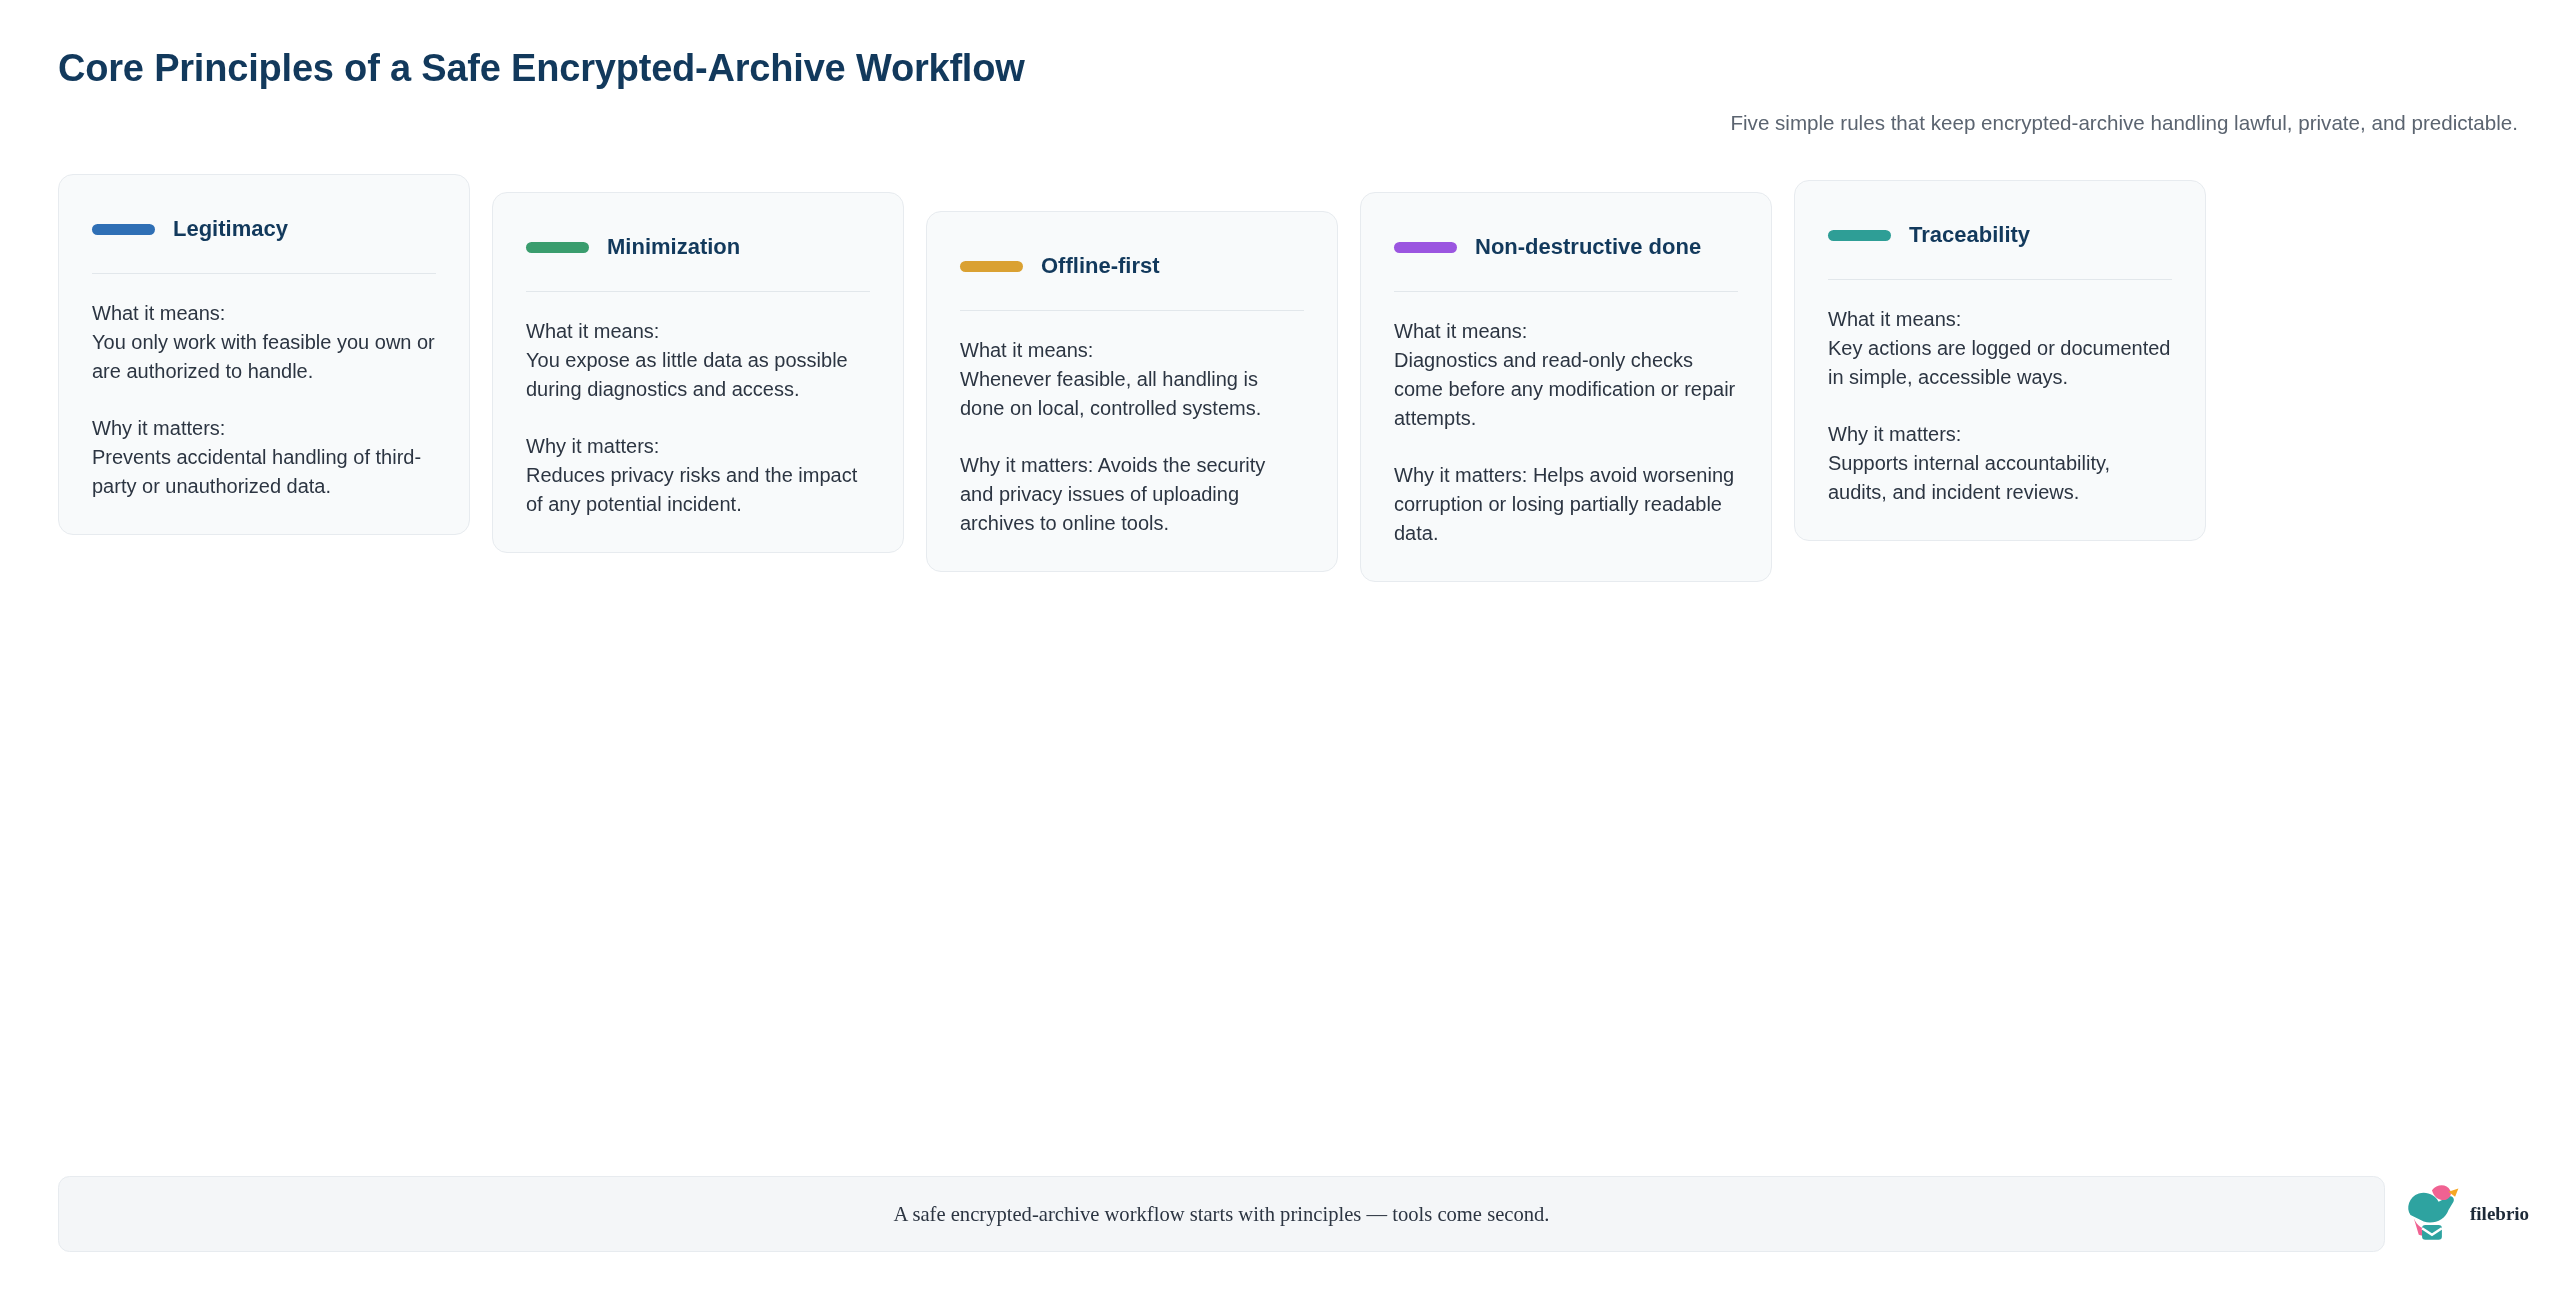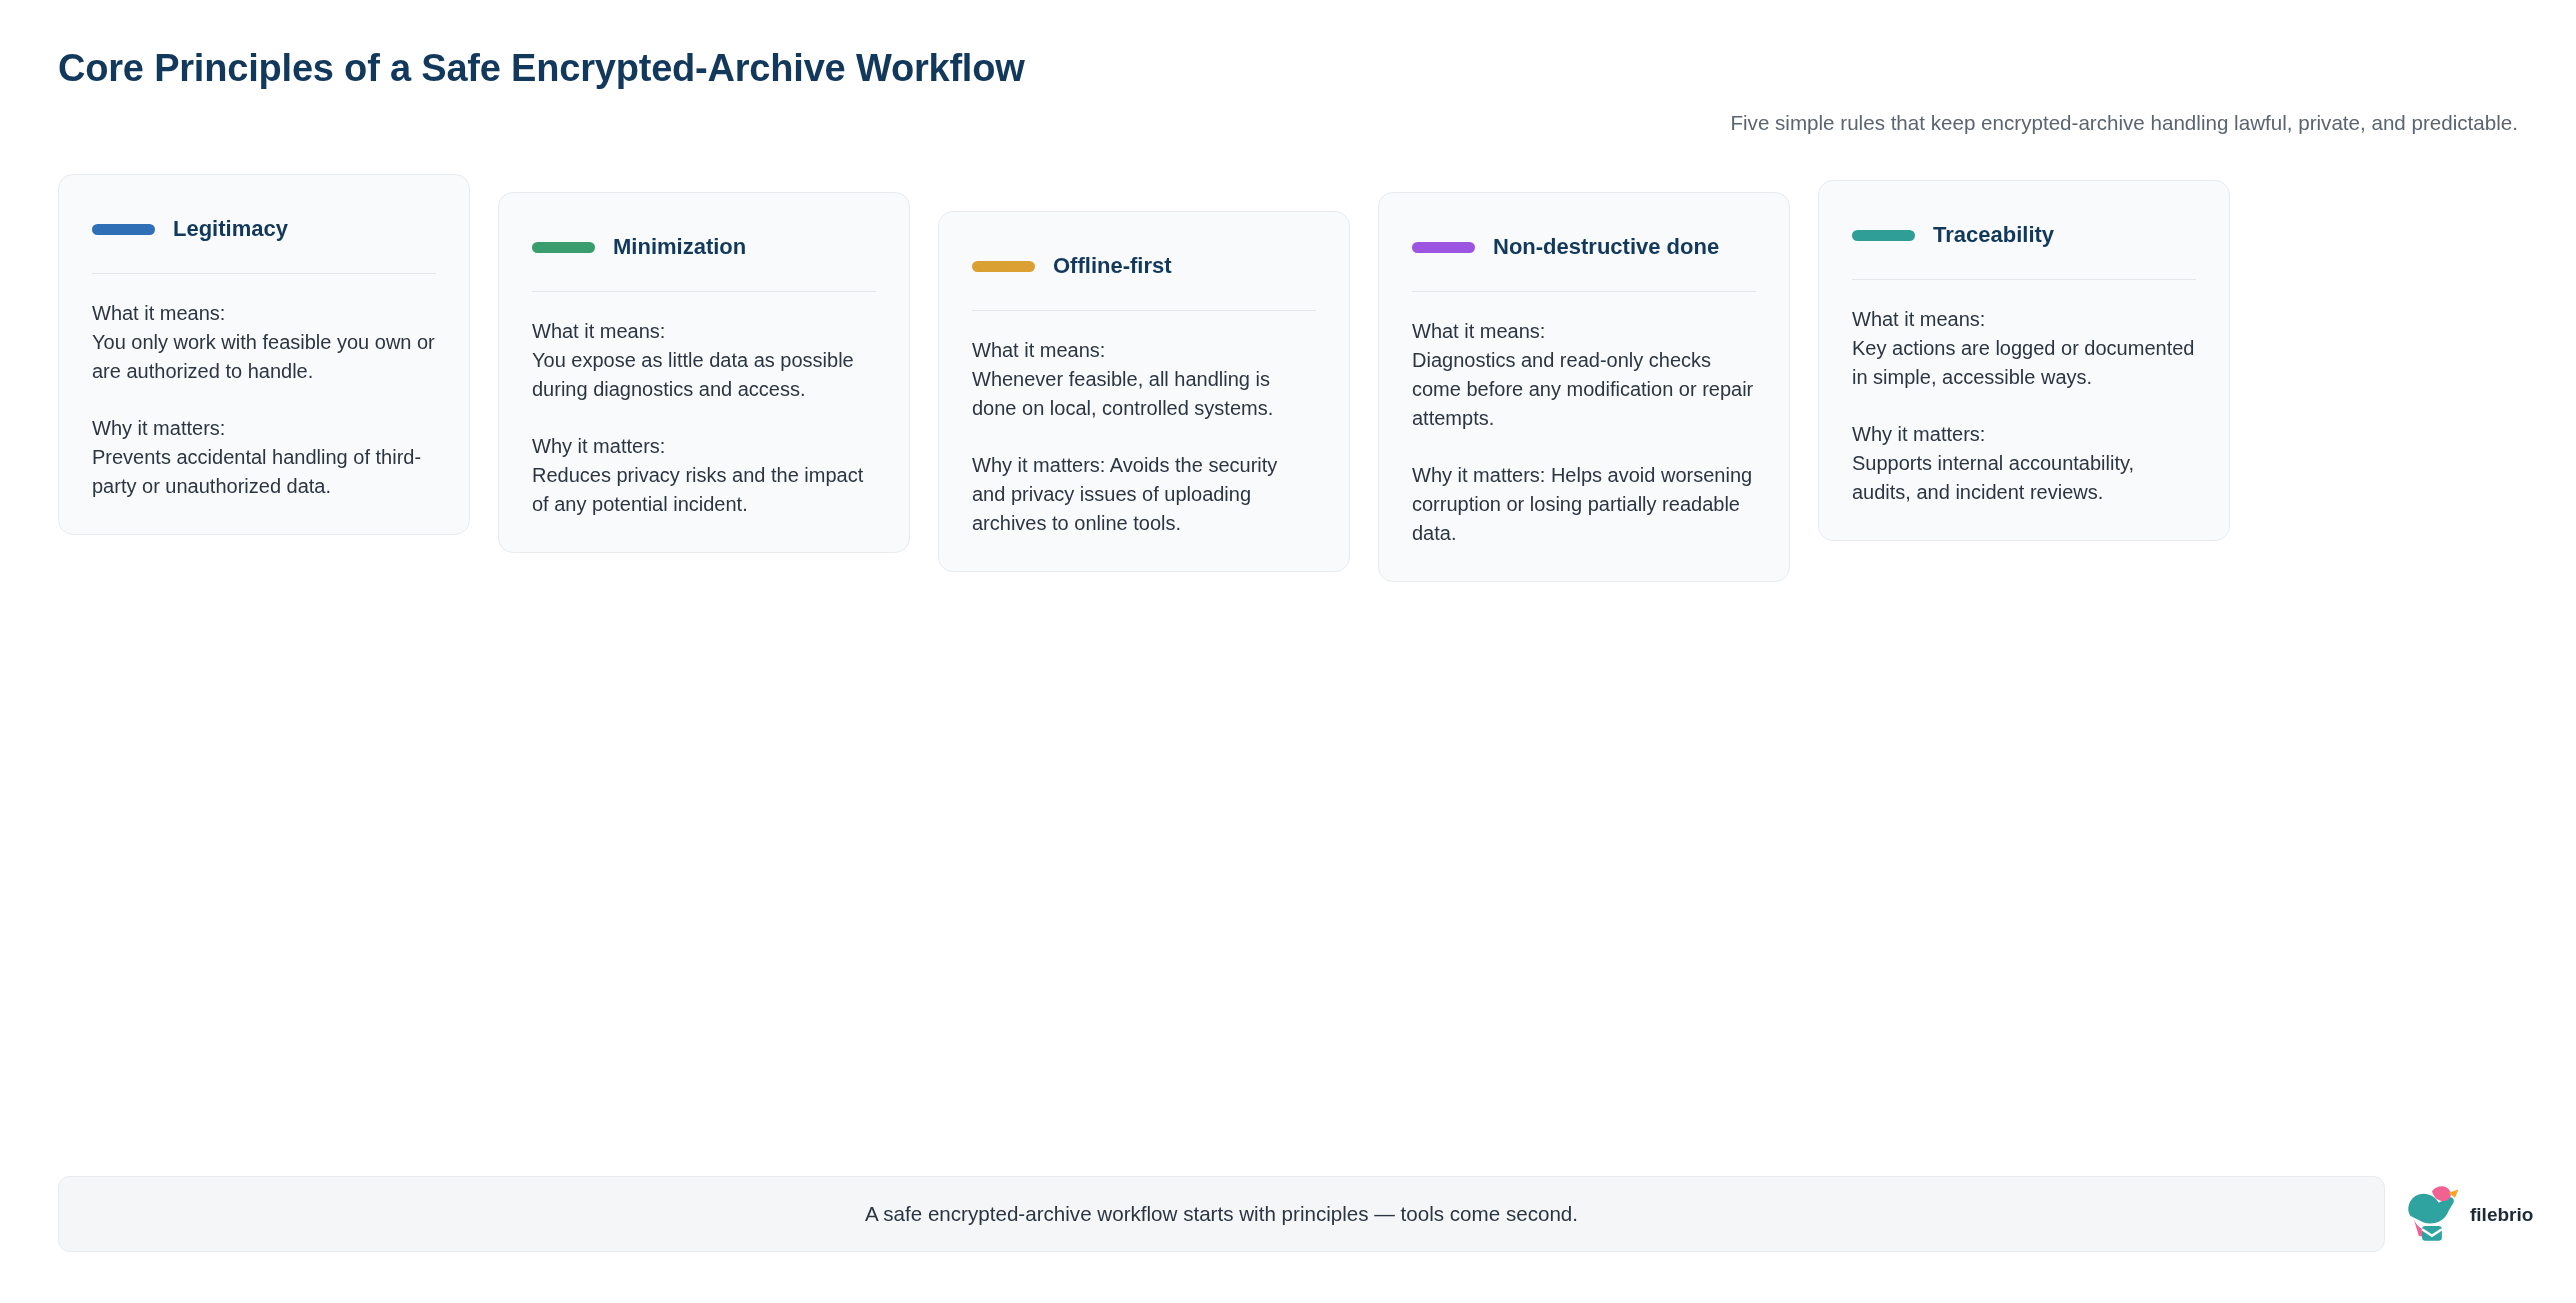--- a/index.html
+++ b/index.html
@@ -31,21 +31,21 @@
   }
   .page-subtitle {
     font-size: 20.6px;
     color: #5b6470;
     margin-top: 18px;
     line-height: 1.3;
     text-align: right;
   }
   .cards {
     display: flex;
-    gap: 8px;
+    gap: 2px;
     margin-top: 38px;
     align-items: flex-start;
   }
   .card {
     background: #f8fafb;
     border: 0.8px solid #e7ebef;
     border-radius: 15px;
     width: 412px;
     margin-right: 20px;
     padding: 30px 33px 33px 33px;
@@ -83,22 +83,23 @@
   }
   .block + .block { margin-top: 28px; }
   .block .lbl { display: block; }
 
   .footer-row {
     position: absolute;
     left: 58px;
     right: 58px;
     bottom: 51px;
     display: flex;
-    align-items: flex-end;
+    align-items: center;
     gap: 9px;
+    font-family: Liberation Serif, serif;
   }
   .footer-banner {
     flex: 1 1 auto;
     background: #f4f6f8;
     border: 0.8px solid #e7ebef;
     border-radius: 11.5px;
     height: 76px;
     display: flex;
     align-items: center;
     justify-content: center;

